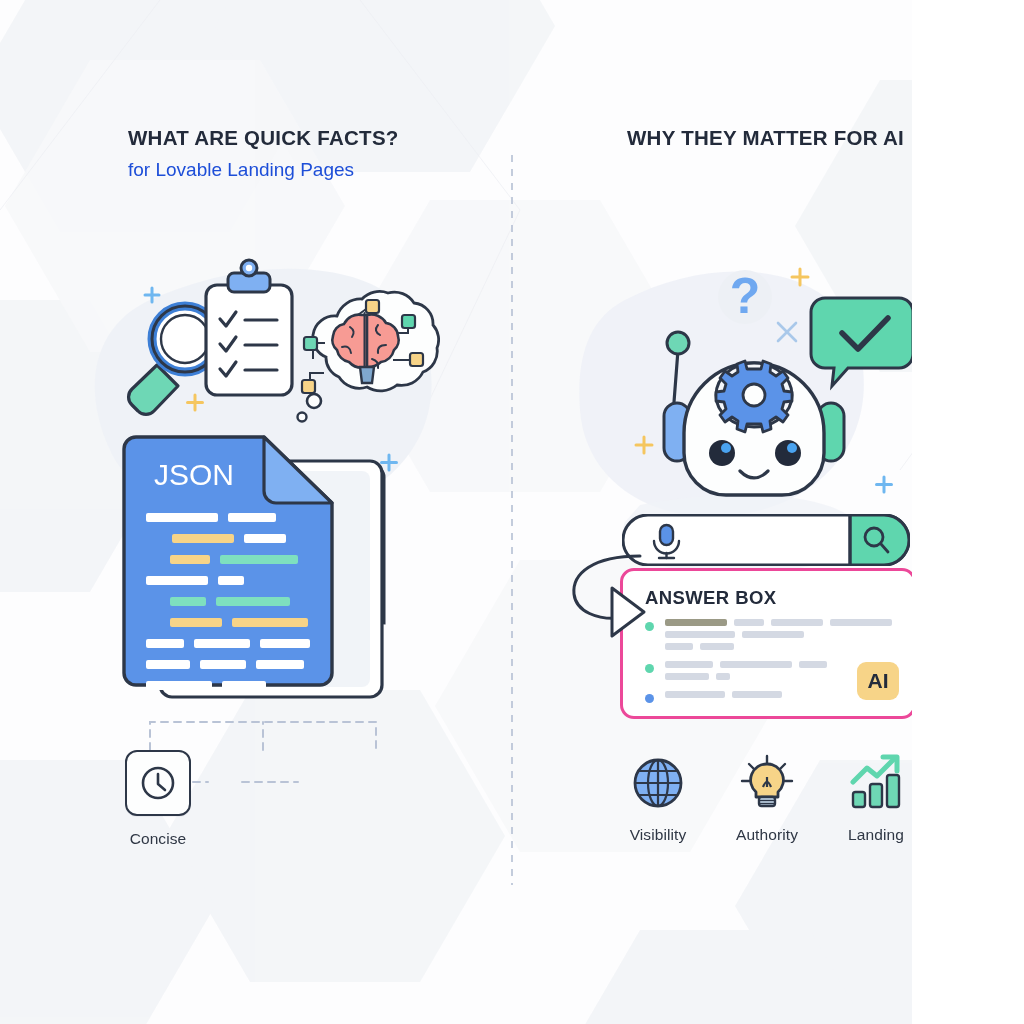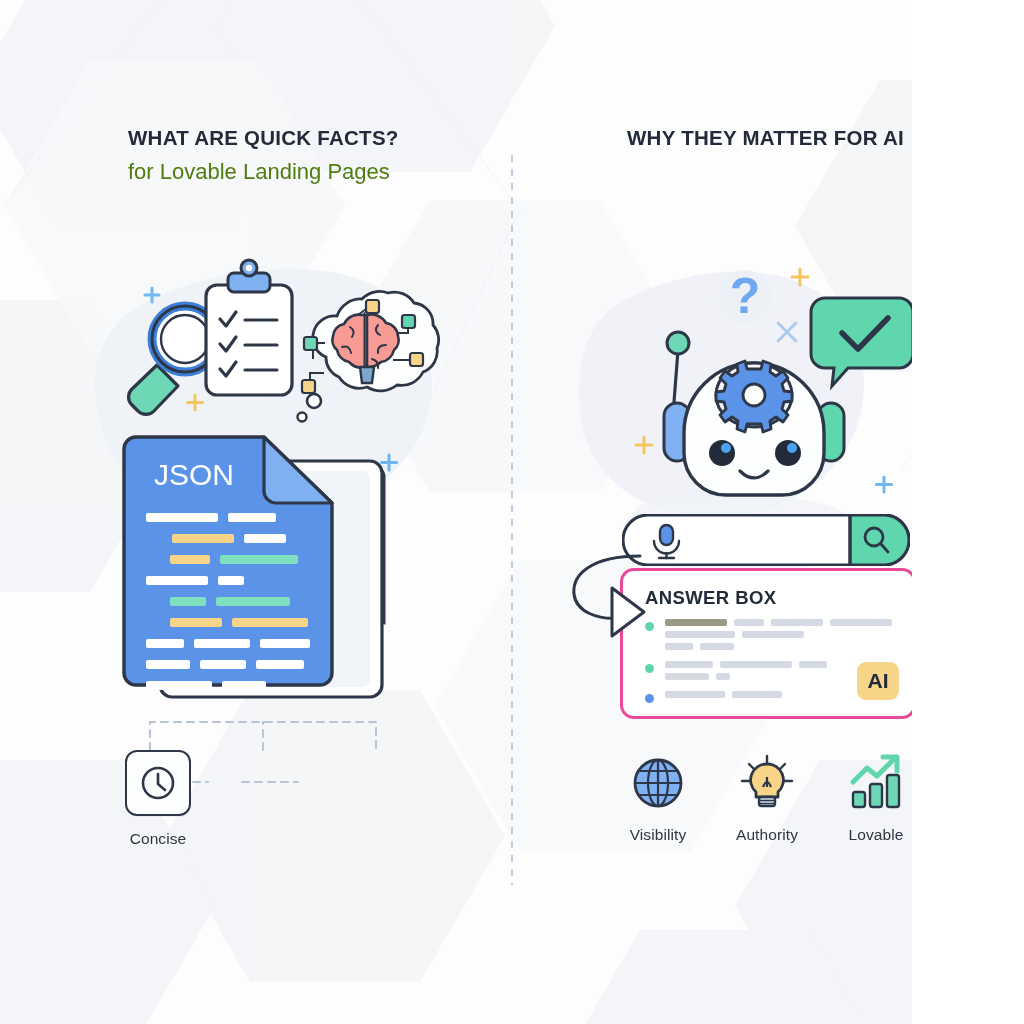--- a/index.html
+++ b/index.html
@@ -21,21 +21,21 @@
     background-size:2px 14px;z-index:6;opacity:.85;
   }
 
   
   .head{position:absolute;z-index:7;}
   .head-main{
     font-size:20.5px;font-weight:bold;color:#232b3b;
     letter-spacing:.25px;white-space:nowrap;
   }
   .head-sub{
-    font-size:22px;color:#4d7c0f;font-weight:400;
+    font-size:19px;color:#1d4ed8;font-weight:400;
     margin-top:9px;white-space:nowrap;
   }
   #head-left{left:128px;top:126px;}
   #head-right{left:627px;top:126px;}
 
   .art{position:absolute;z-index:5;}
 
   
   .icon-row{position:absolute;display:flex;z-index:7;}
   #row-left{left:118px;top:750px;gap:12px;}
@@ -433,17 +433,17 @@
     <div class="chip">
       <div class="chip-plain">
         <svg width="58" height="58" viewBox="0 0 58 58">
           <rect x="6" y="38" width="12" height="15" rx="2.5" fill="#6ed7b5" stroke="#2d3748" stroke-width="2.4"></rect>
           <rect x="23" y="30" width="12" height="23" rx="2.5" fill="#6ed7b5" stroke="#2d3748" stroke-width="2.4"></rect>
           <rect x="40" y="21" width="12" height="32" rx="2.5" fill="#6ed7b5" stroke="#2d3748" stroke-width="2.4"></rect>
           <path d="M6 28 L20 14 L30 22 L48 4" fill="none" stroke="#5fd6ae" stroke-width="5" stroke-linecap="round" stroke-linejoin="round"></path>
           <path d="M36 3 h14 v14" fill="none" stroke="#5fd6ae" stroke-width="5" stroke-linecap="round" stroke-linejoin="round"></path>
         </svg>
       </div>
-      <div class="chip-label">Lovable</div>
+      <div class="chip-label">Landing</div>
     </div>
   </div>
 
 </div>
 
 </body></html>

